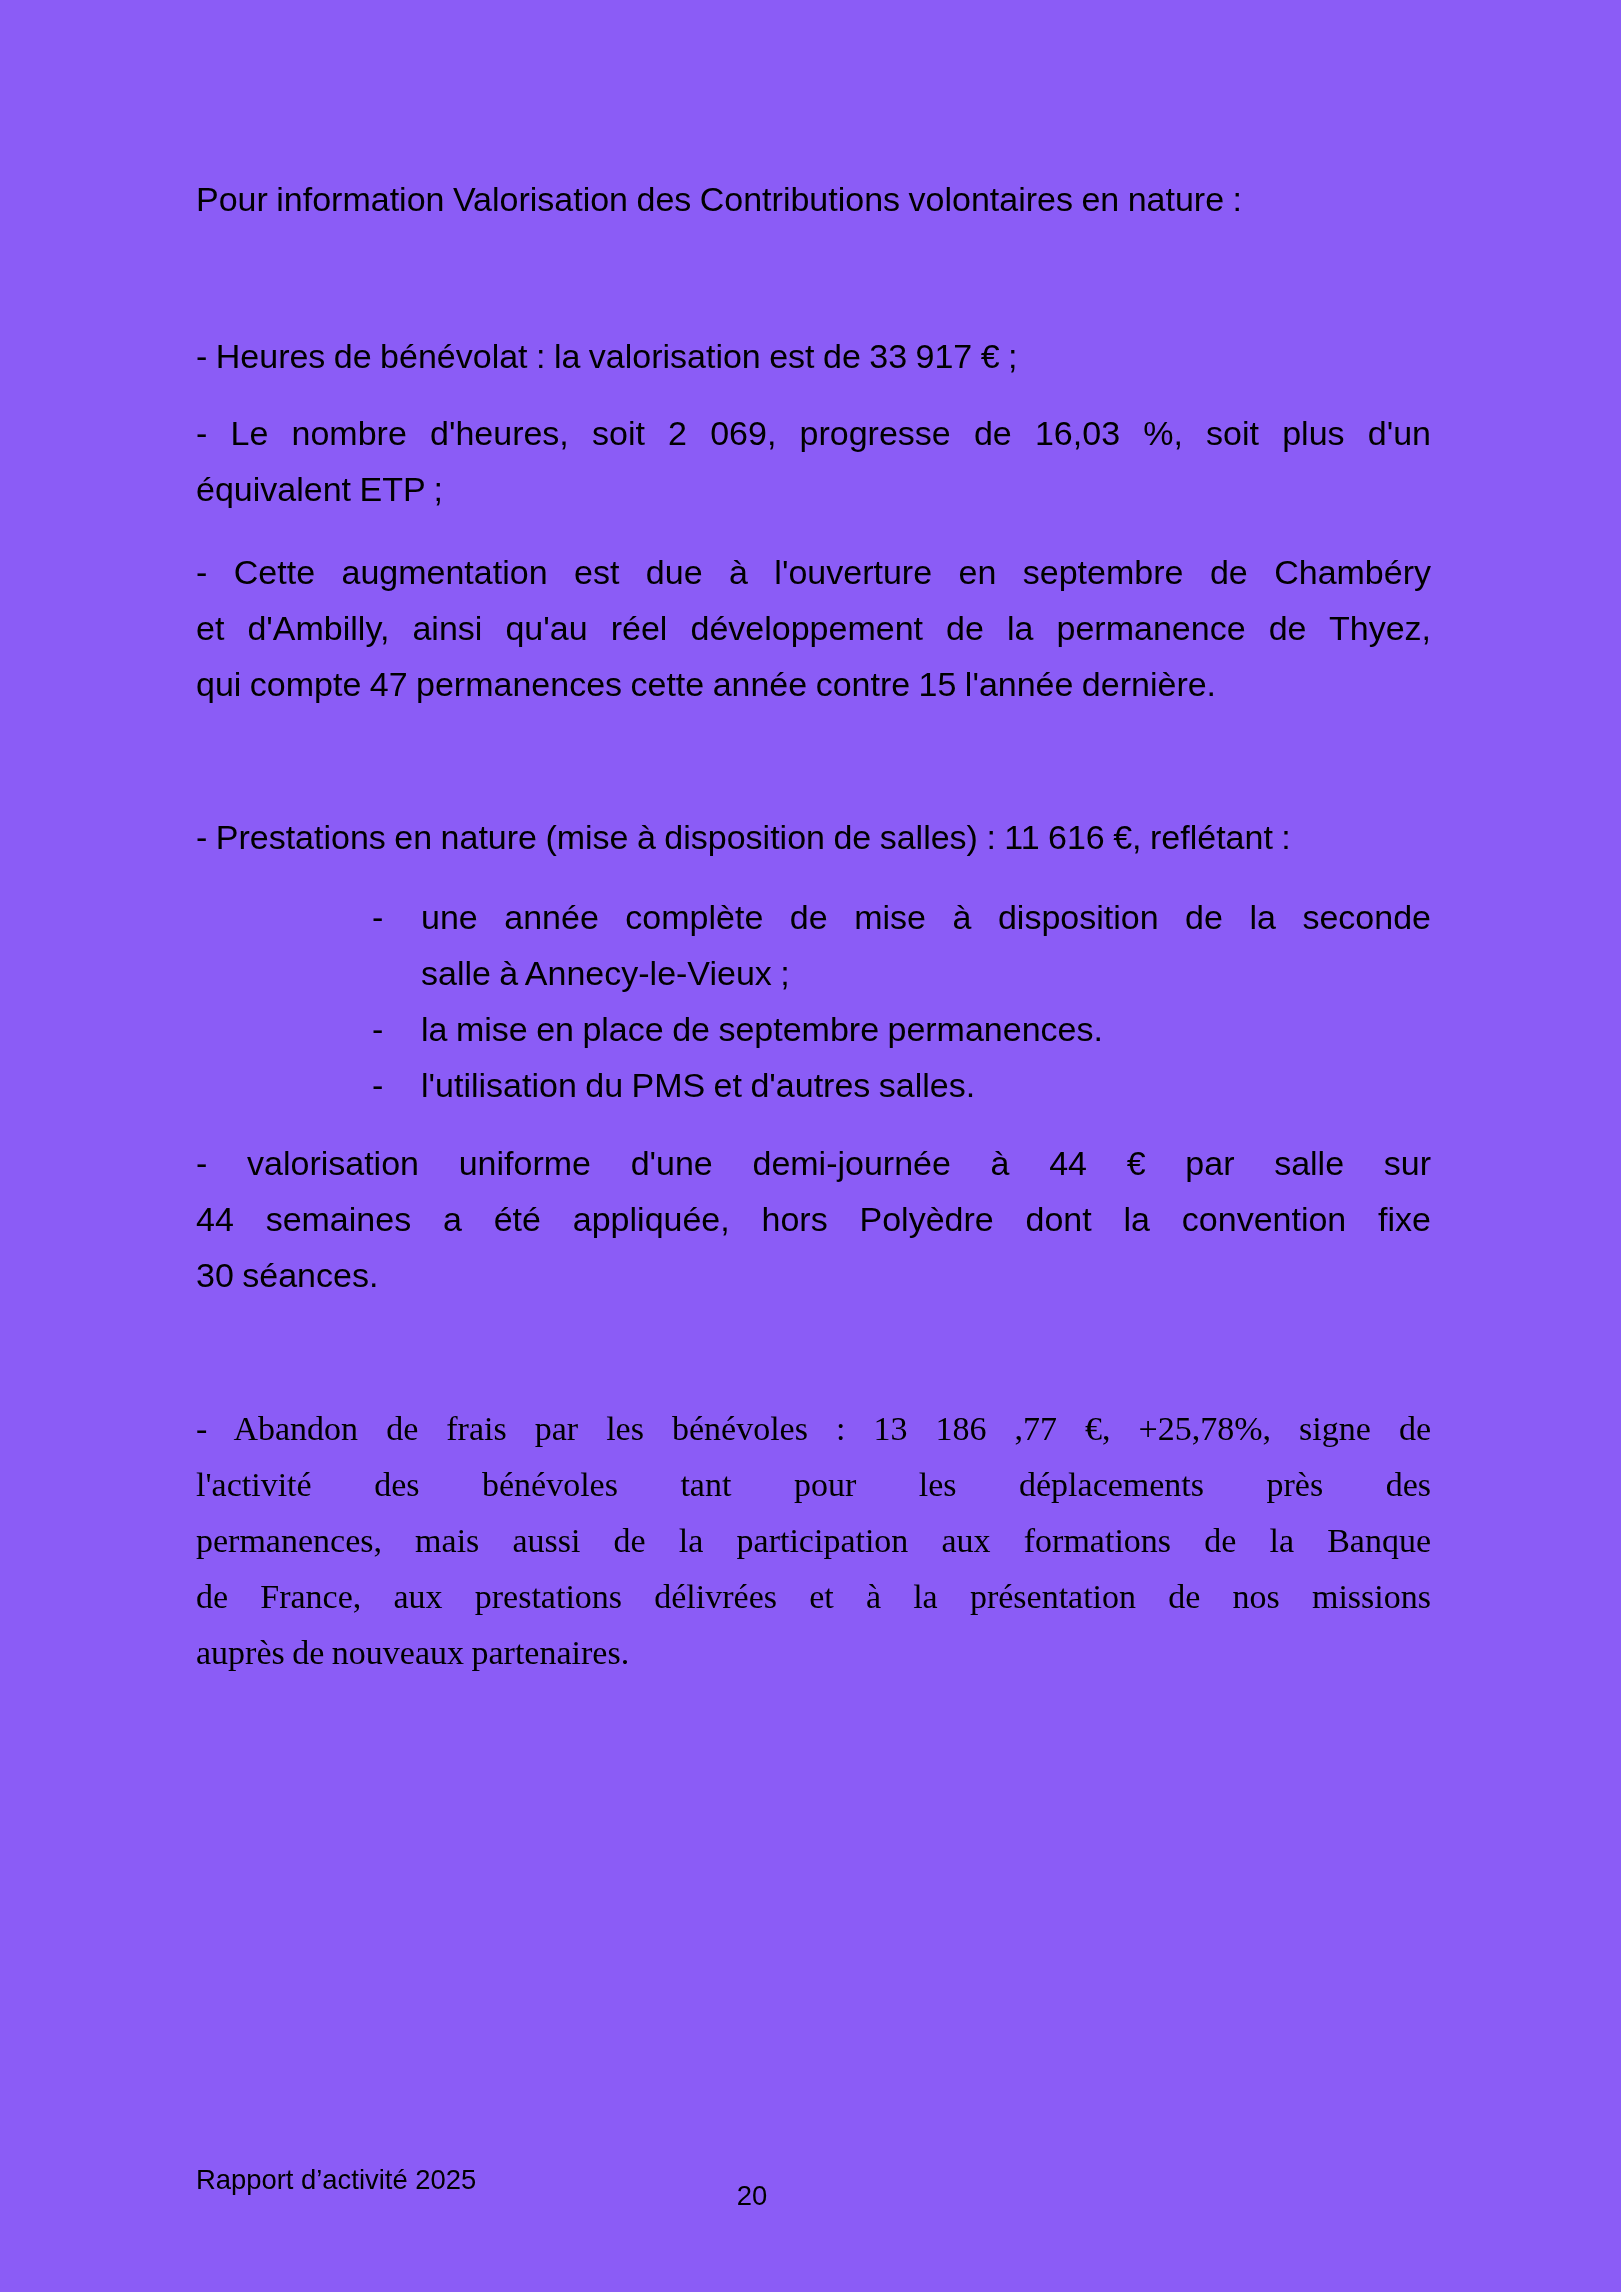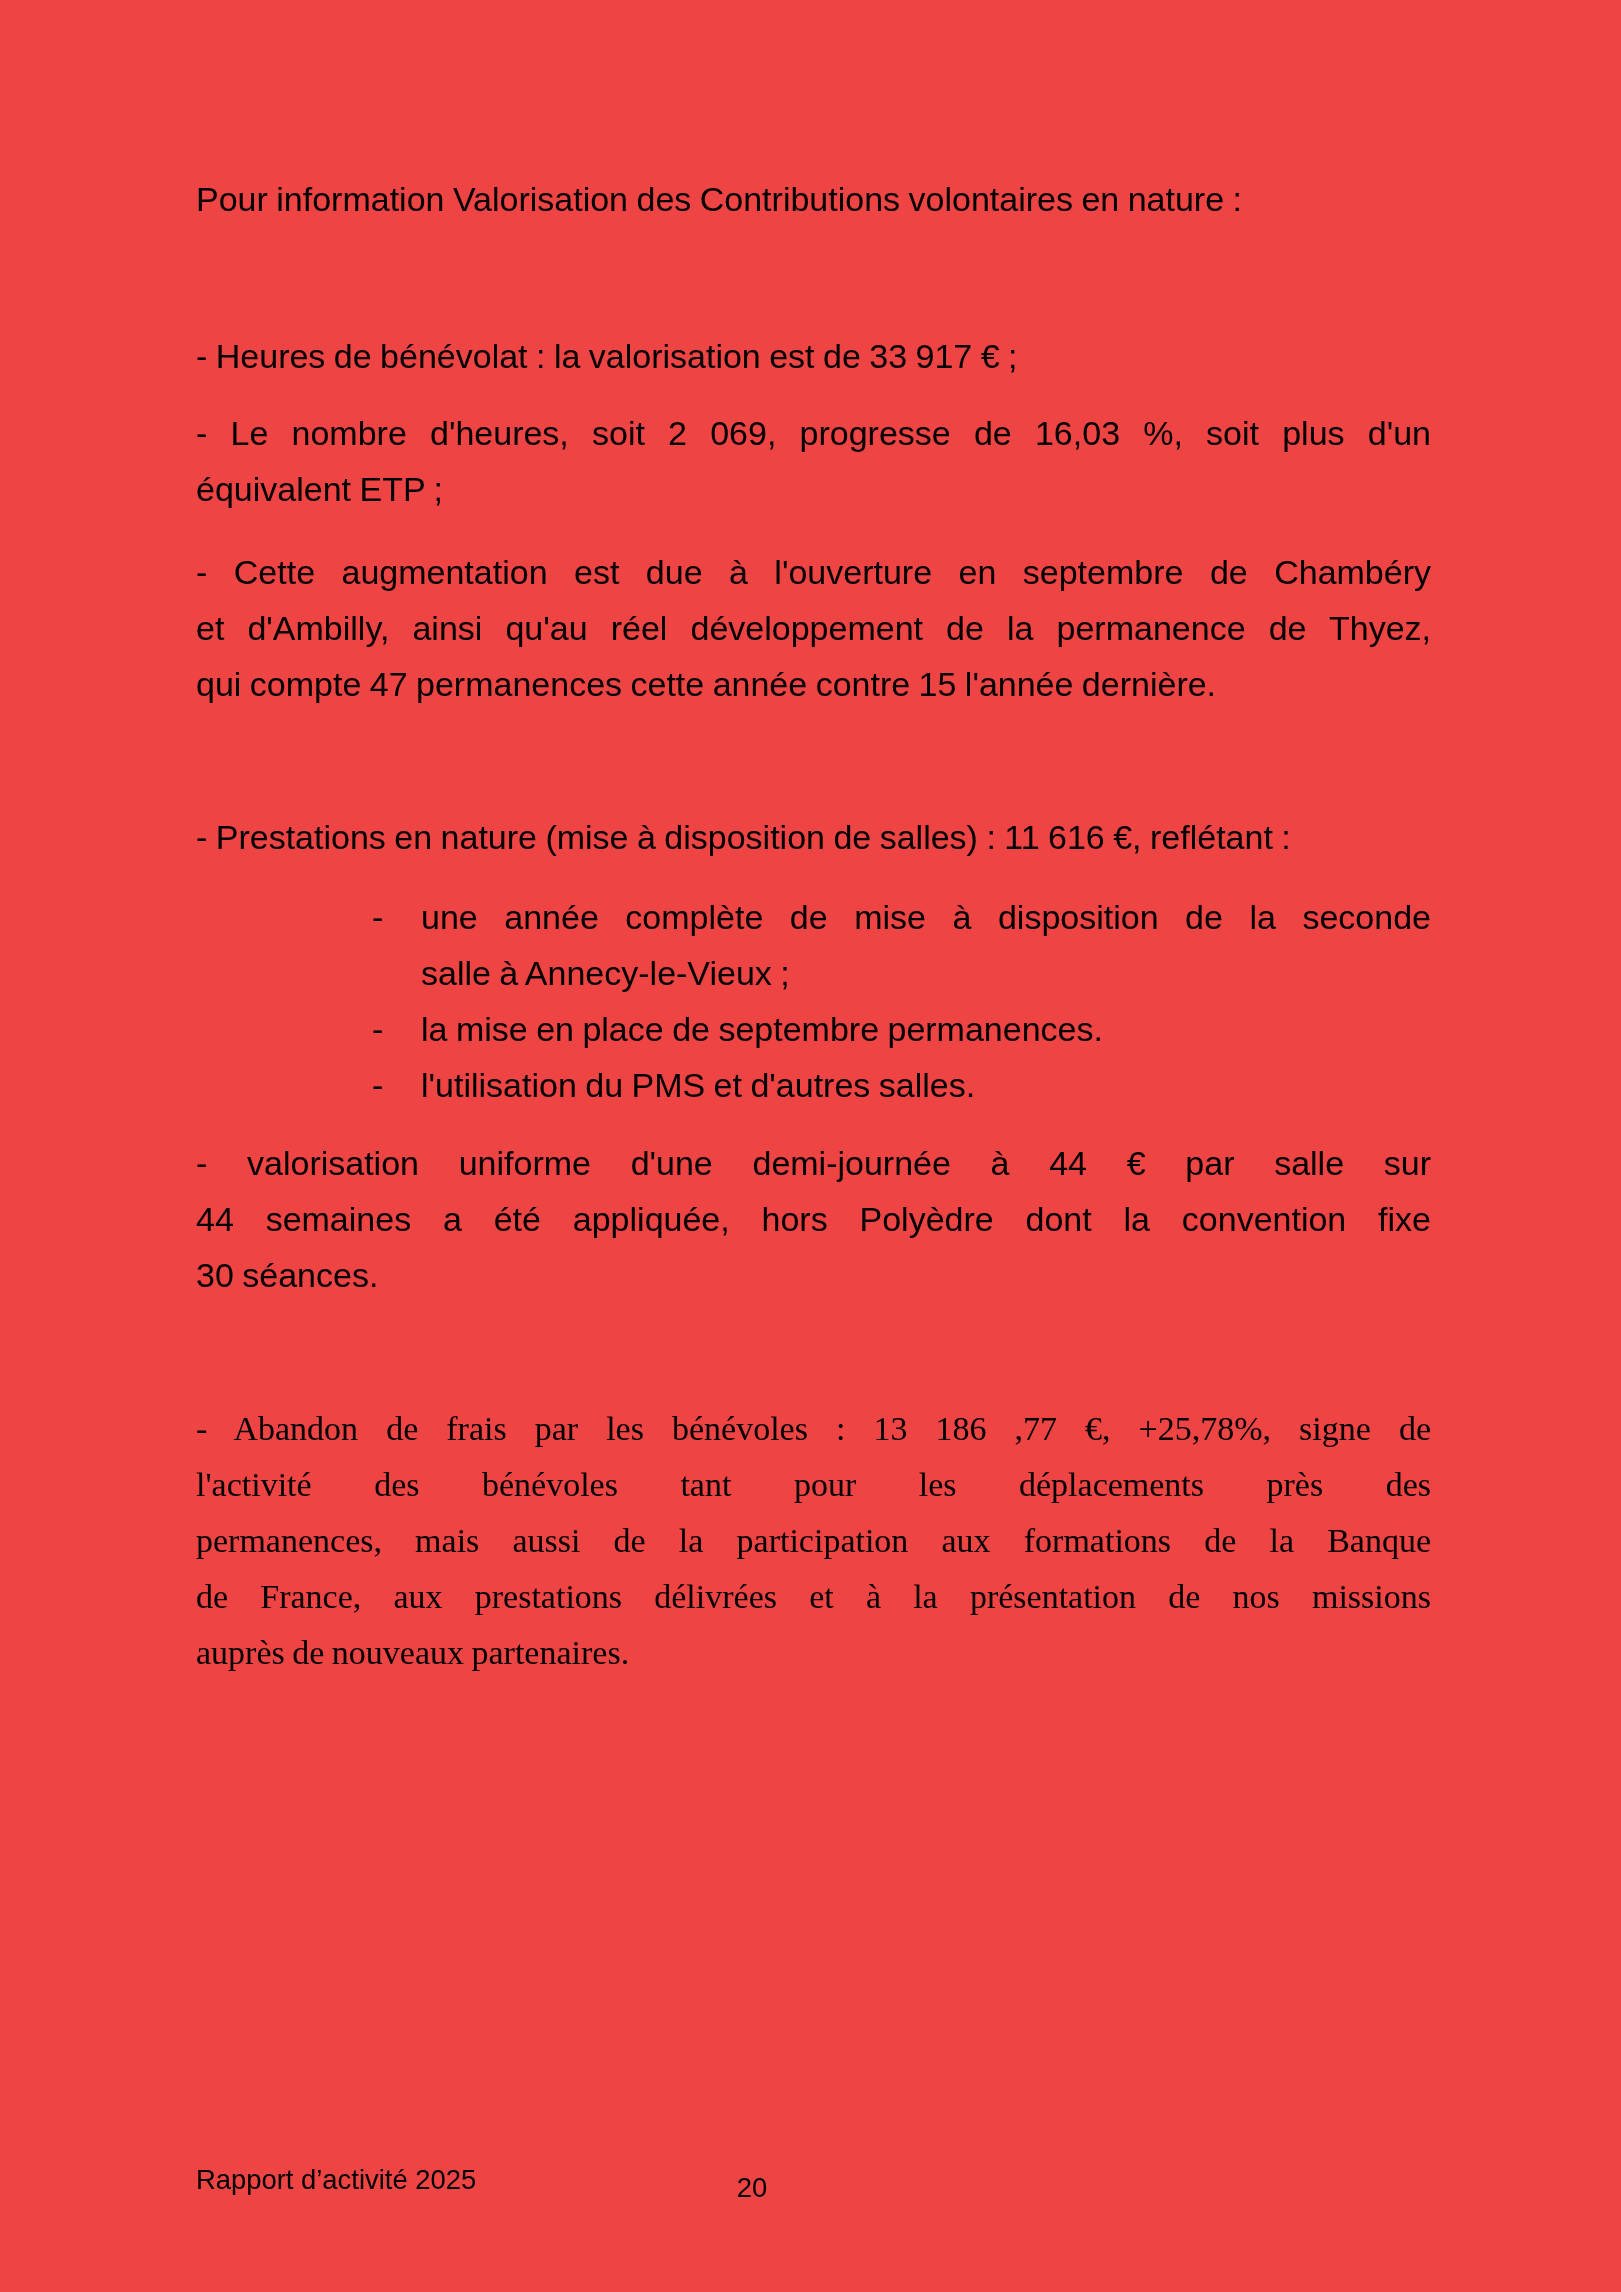--- a/index.html
+++ b/index.html
@@ -4,21 +4,21 @@
 <style>
   html, body {
     margin: 0;
     padding: 0;
     background: #ffffff;
   }
   .page {
     position: relative;
     width: 1621px;
     height: 2293px;
-    background: #ef4444;
+    background: #8b5cf6;
     color: #000000;
     font-family: "Liberation Sans", sans-serif;
     font-size: 34px;
     line-height: 56px;
     overflow: hidden;
   }
   .content {
     position: absolute;
     left: 196px;
     top: 171px;
@@ -59,21 +59,21 @@
   .footer-left {
     position: absolute;
     left: 196px;
     top: 0;
     white-space: nowrap;
   }
   .footer-page {
     position: absolute;
     left: 0;
     width: 1504px;
-    top: 8px;
+    top: 16px;
     text-align: center;
   }
 </style>
 </head>
 <body>
 
 <div class="page">
 
   <div class="content">
 

